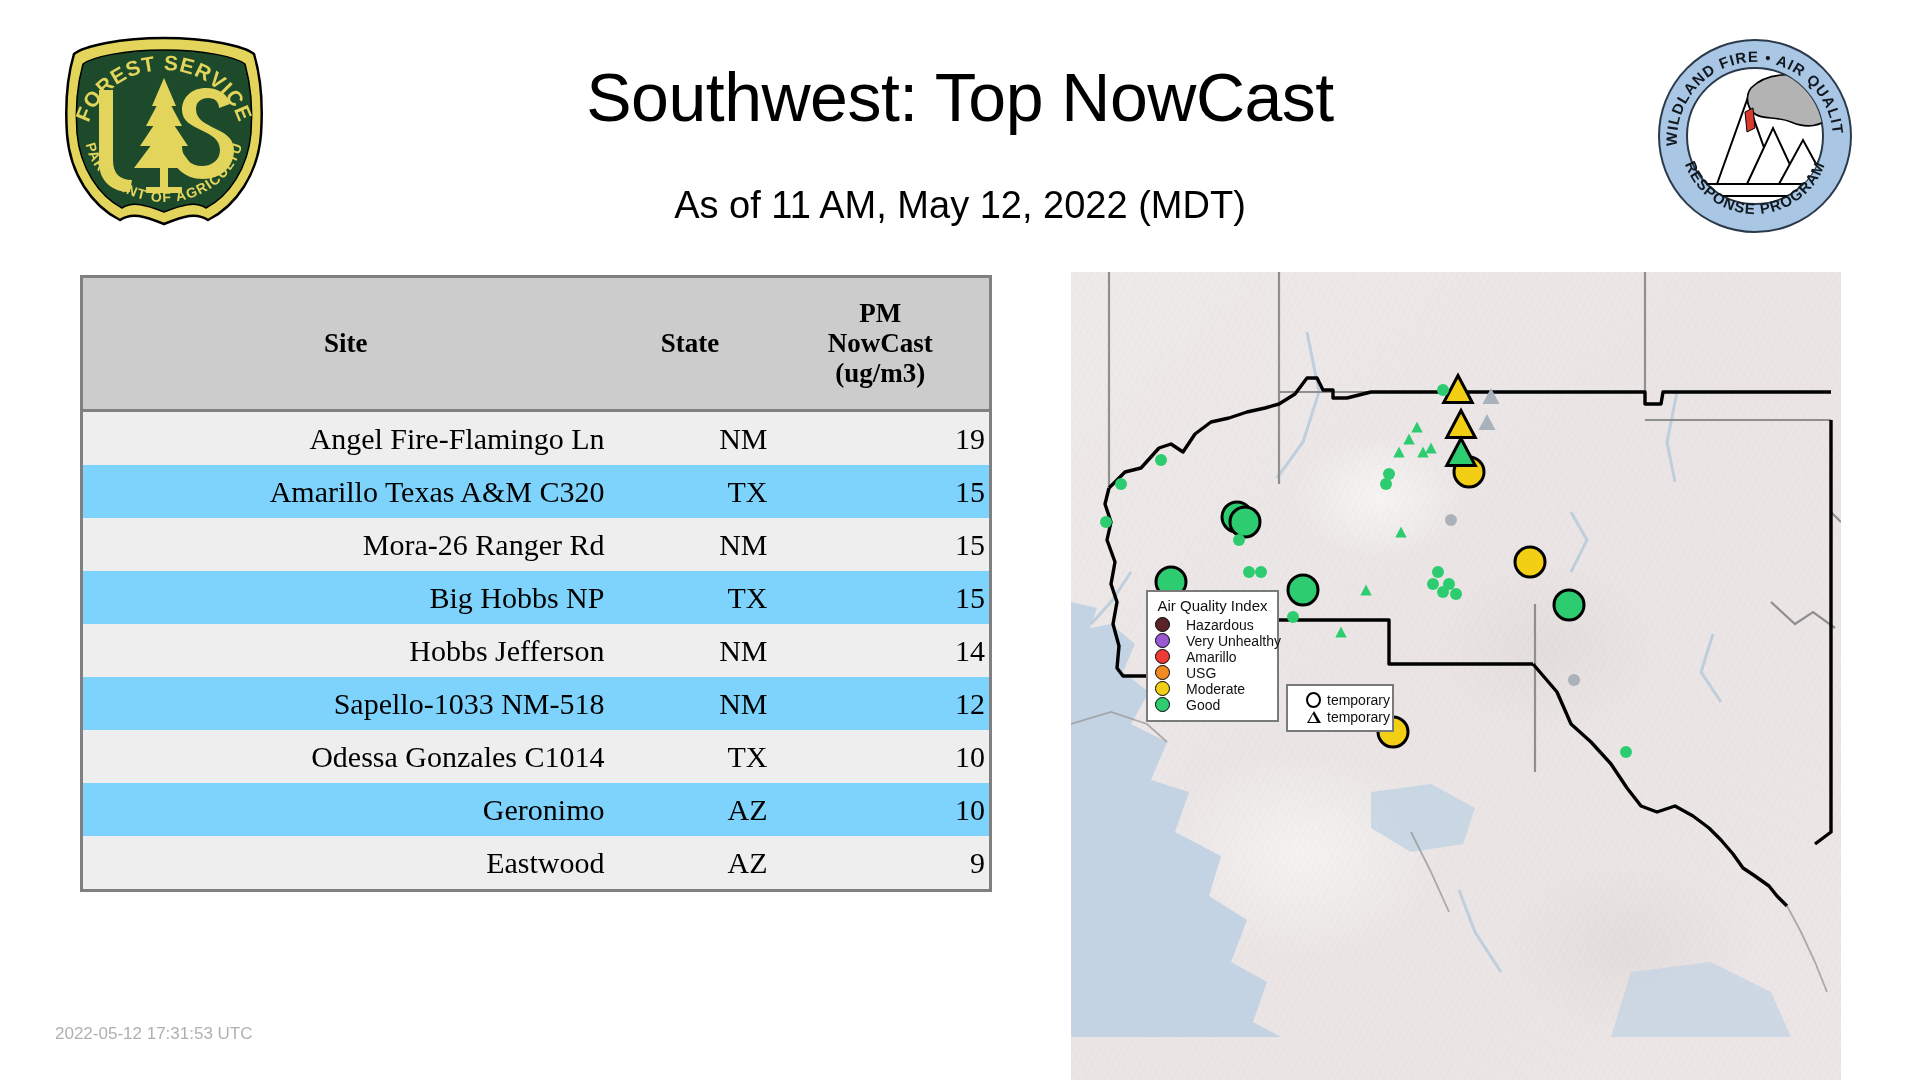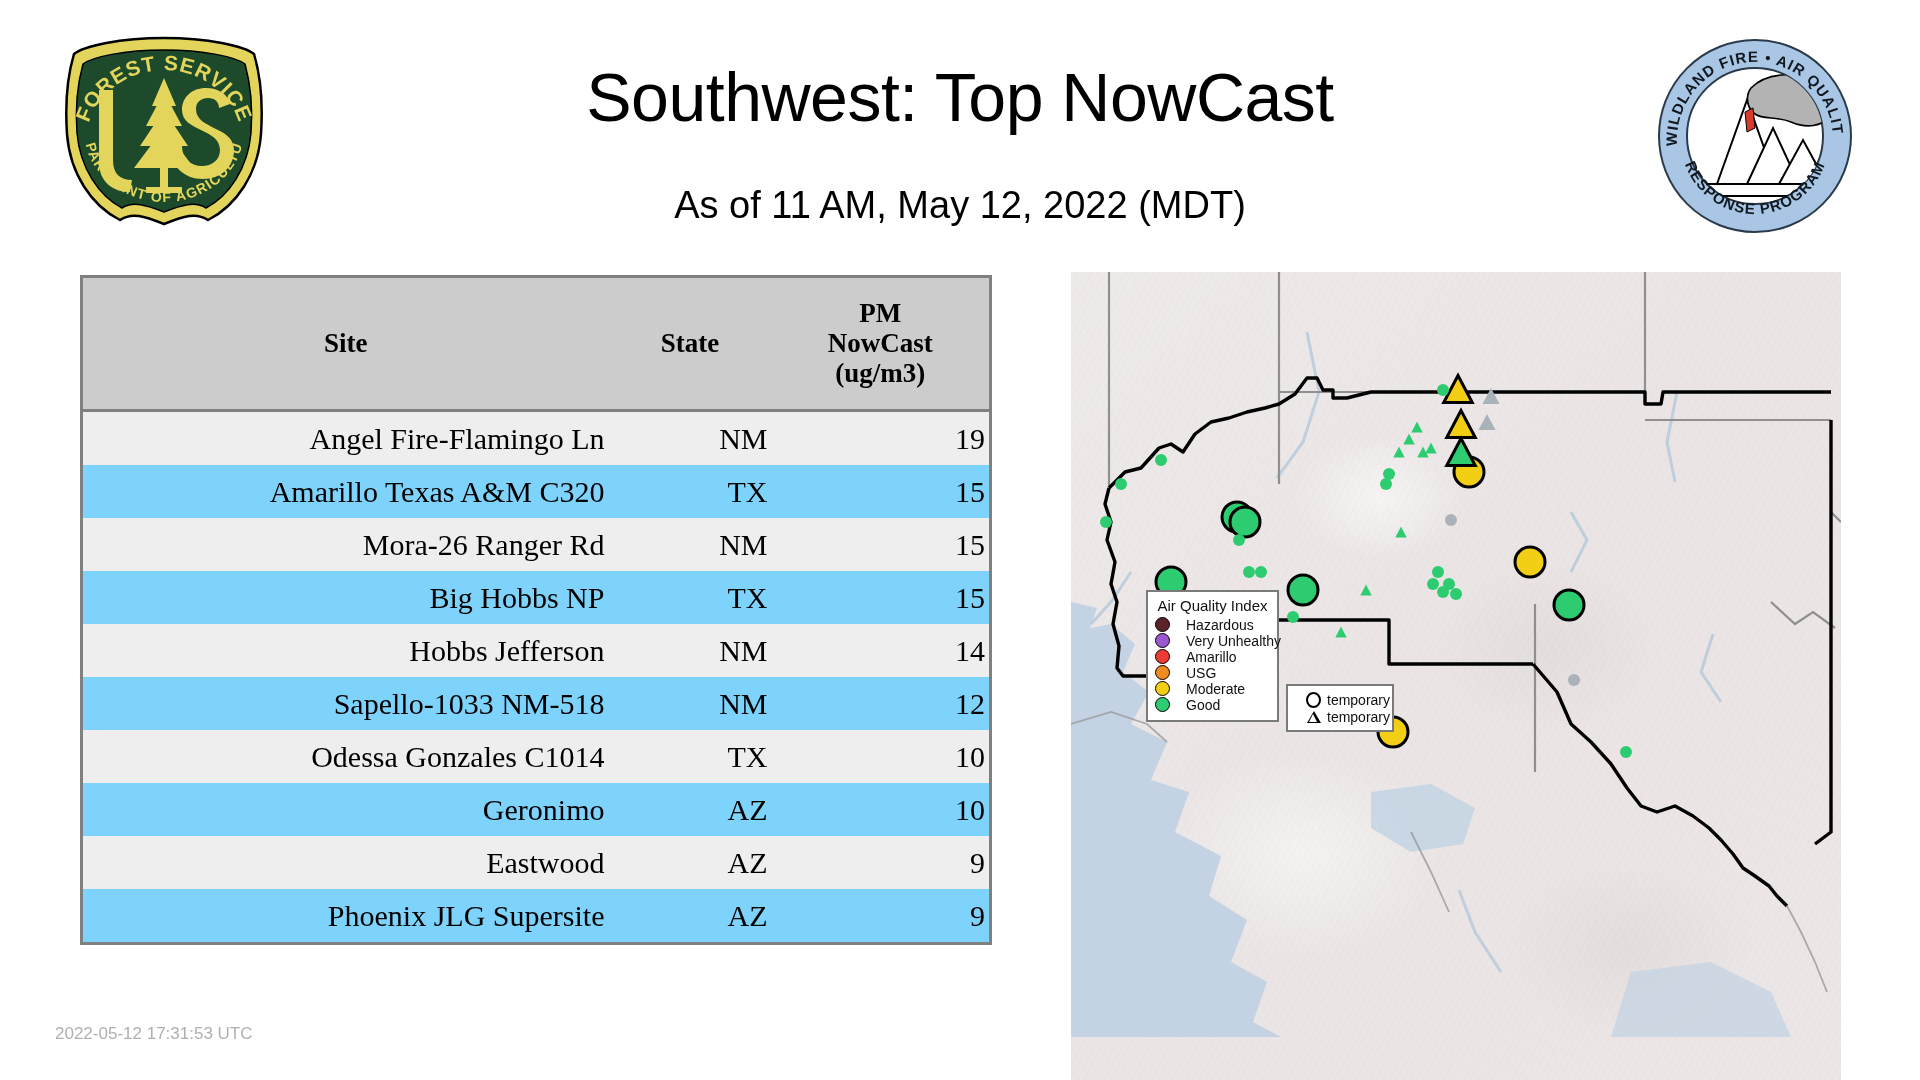--- a/index.html
+++ b/index.html
@@ -361,25 +361,20 @@
             <td>TX</td>
             <td>10</td>
           </tr>
           <tr class="even">
             <td>Geronimo</td>
             <td>AZ</td>
             <td>10</td>
           </tr>
           <tr class="odd">
             <td>Eastwood</td>
-            <td>AZ</td>
-            <td>9</td>
-          </tr>
-          <tr class="even">
-            <td>Phoenix JLG Supersite</td>
             <td>AZ</td>
             <td>9</td>
           </tr>
         </tbody>
     </table>
   </div>
 
   <div id="map-panel">
     <div id="map-terrain"></div>
     <div id="map-shade"></div>

